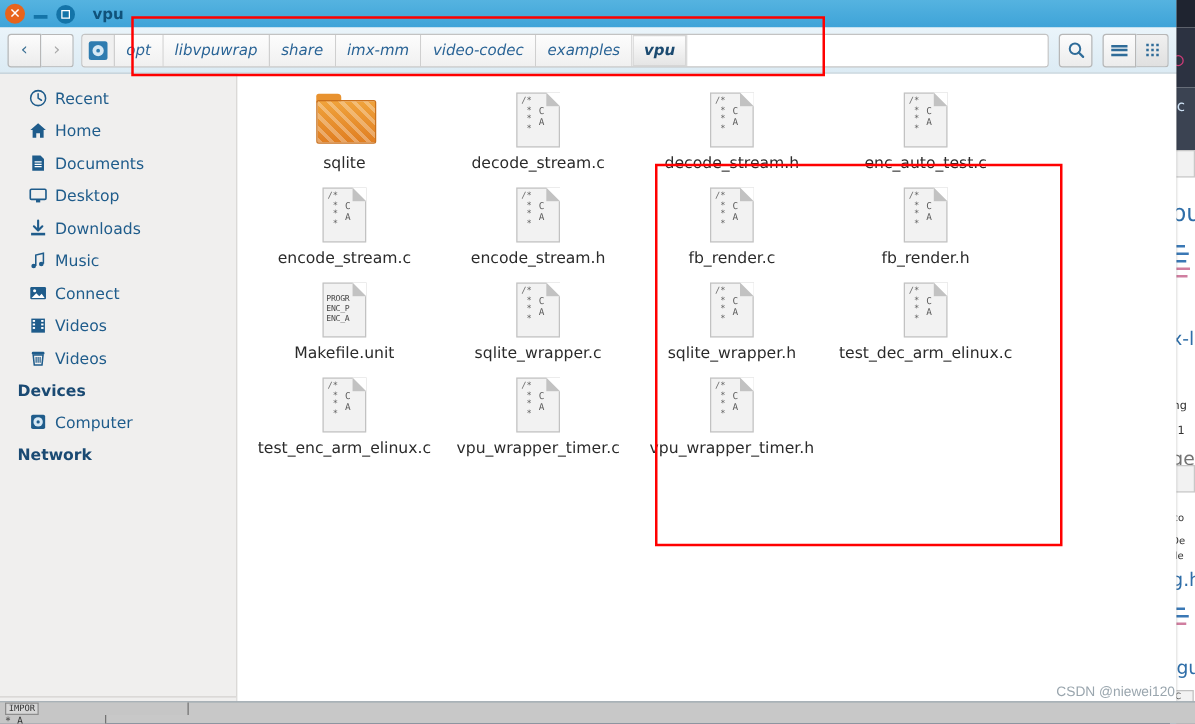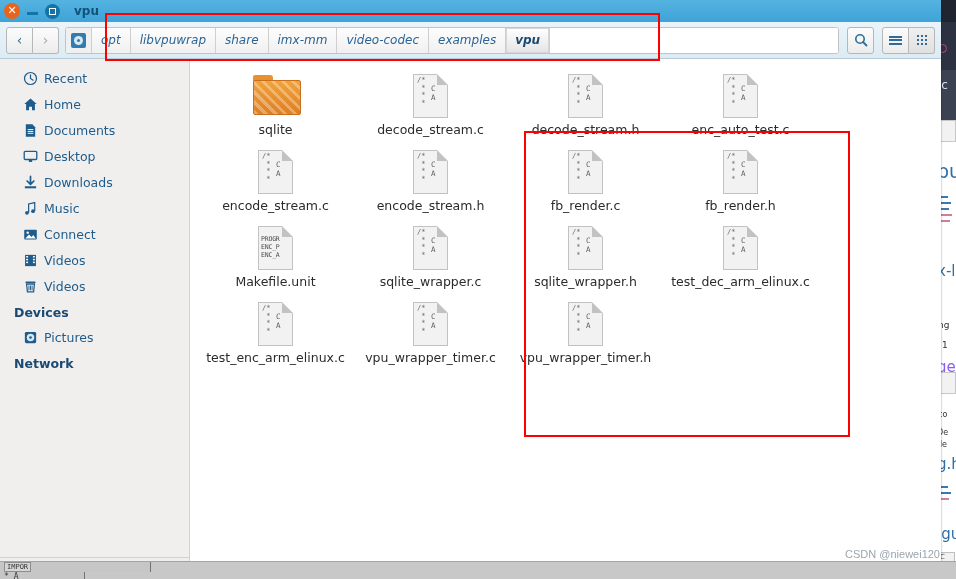--- a/index.html
+++ b/index.html
@@ -33,21 +33,21 @@
                 border:1.5px solid #d33c7a; border-radius:50%; }
   .bg-dark2 { top:70px; height:54px; background:#3b4352; }
   .bg-txt1  { position:absolute; top:78px; left:1px; color:#cfe2f5; font-size:12px; }
   .bg-white1{ top:124px; height:455px; background:#ffffff; }
   .bg-head  { position:absolute; top:160px; left:1px; font-size:19px; color:#2f6ea8; }
   .bg-ln    { position:absolute; left:2px; height:1.5px; background:#3a78b5; }
   .bg-ln-r  { position:absolute; left:2px; height:1.5px; background:#d07ea0; }
   .bg-head2 { position:absolute; top:262px; left:1px; font-size:15px; color:#2f6ea8; }
   .bg-sm1   { position:absolute; top:320px; left:2px; font-size:9px; color:#333; }
   .bg-sm2   { position:absolute; top:340px; left:6px; font-size:9px; color:#333; }
-  .bg-head3 { position:absolute; top:358px; left:1px; font-size:15px; color:#8b5cf6; }
+  .bg-head3 { position:absolute; top:358px; left:1px; font-size:15px; color:#737373; }
   .bg-sm3   { position:absolute; top:410px; left:2px; font-size:8px; color:#333; }
   .bg-sm4   { position:absolute; top:428px; left:1px; font-size:8px; color:#333; }
   .bg-sm5   { position:absolute; top:440px; left:1px; font-size:8px; color:#333; }
   .bg-head4 { position:absolute; top:455px; left:1px; font-size:15px; color:#2f6ea8; }
   .bg-head5 { position:absolute; top:525px; left:1px; font-size:15px; color:#2f6ea8; }
   .bg-page  { position:absolute; top:120px; left:2px; width:16px; height:20px;
               background:#f2f2f2; border:1px solid #c8c8c8; }
   .bg-page2 { position:absolute; top:372px; left:2px; width:16px; height:20px;
               background:#f2f2f2; border:1px solid #c8c8c8; }
   .bg-cicon { position:absolute; top:552px; left:2px; width:14px; height:18px;
@@ -570,21 +570,21 @@
         <div class="side-head">Devices</div>
 
         <div class="side-item">
           <span class="side-icon">
             <svg width="15" height="15" viewBox="0 0 16 16">
               <rect x="2" y="2" width="12" height="12" rx="1.5" fill="#1f5c8b"></rect>
               <circle cx="8" cy="8" r="4" fill="#d6e8f4"></circle>
               <circle cx="8" cy="8" r="1.4" fill="#1f5c8b"></circle>
             </svg>
           </span>
-          <span>Pictures</span>
+          <span>Computer</span>
         </div>
 
         <div class="side-head">Network</div>
 
 
 
         <div class="statusbar"></div>
       </div>
 
       <div class="files">

